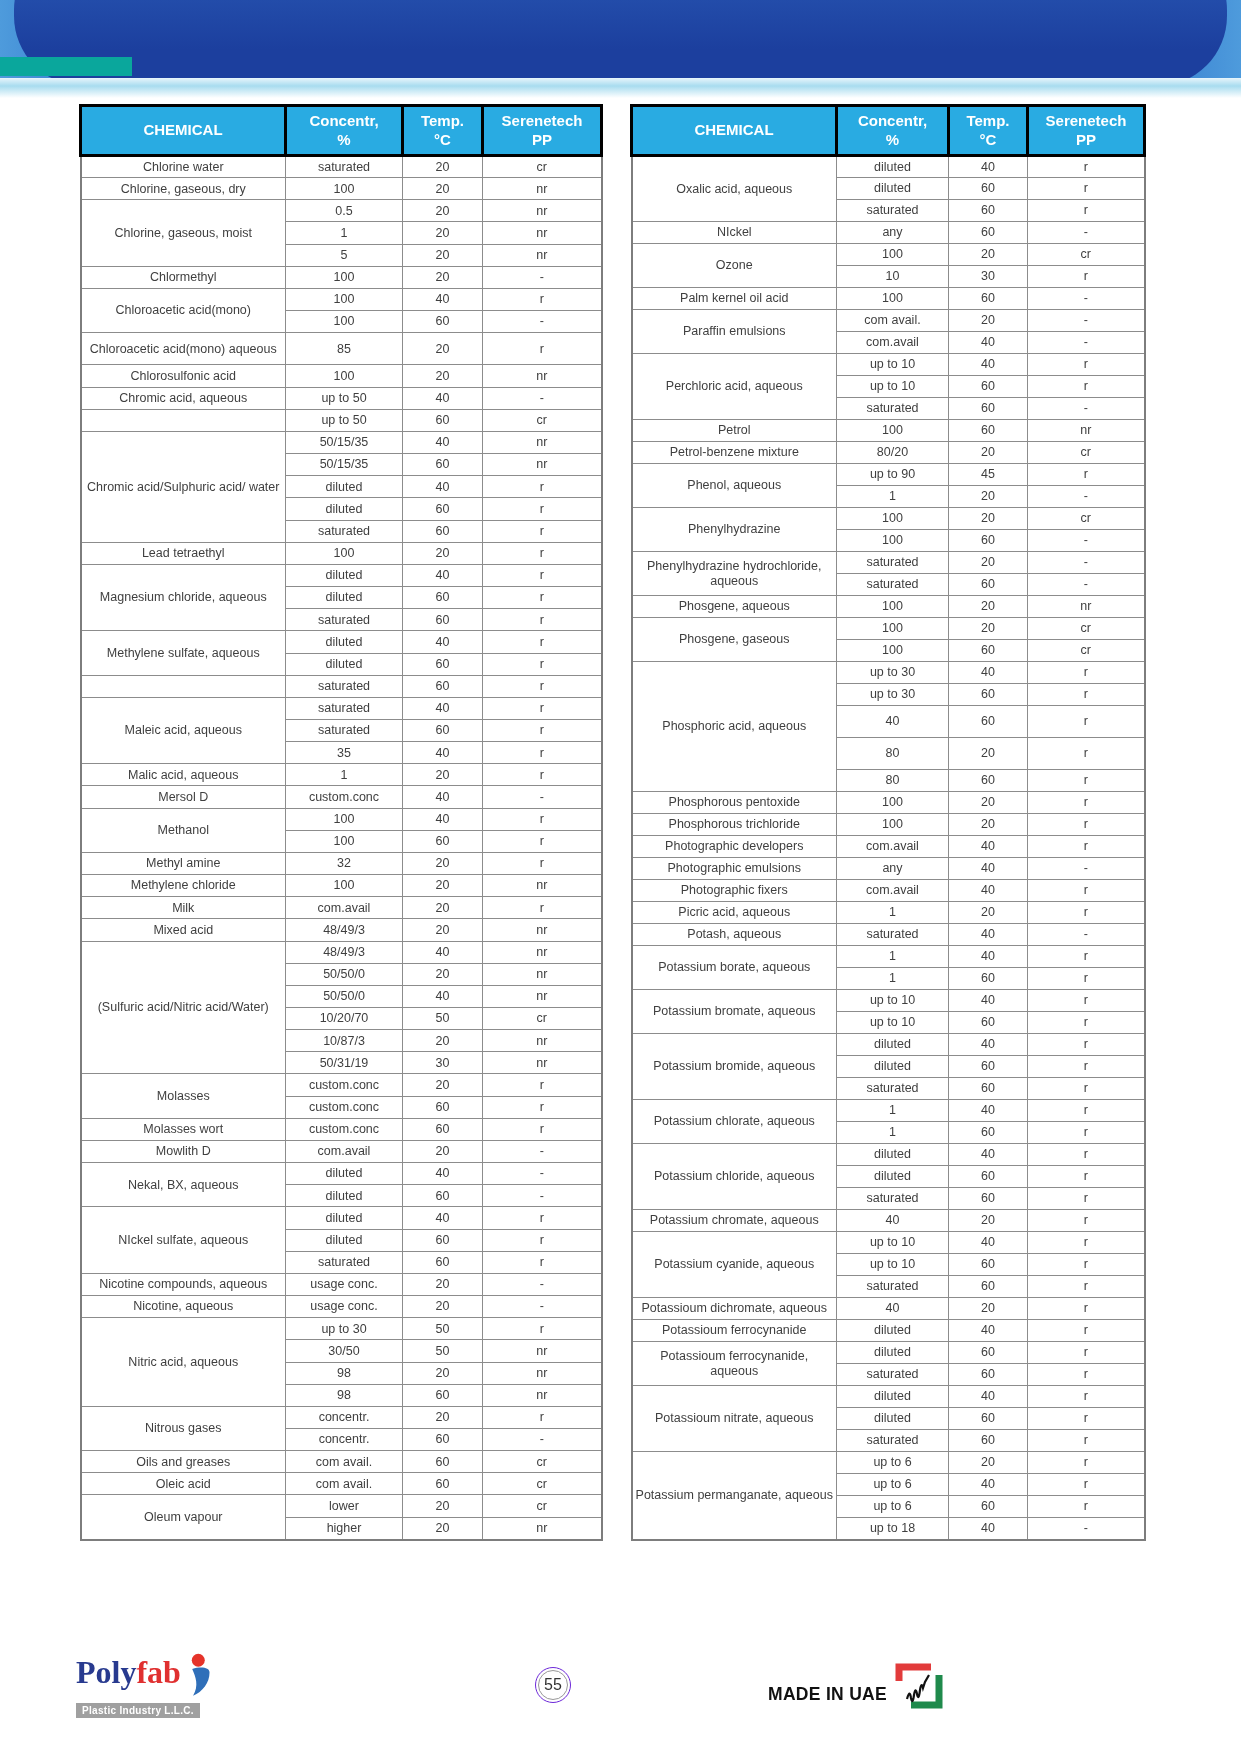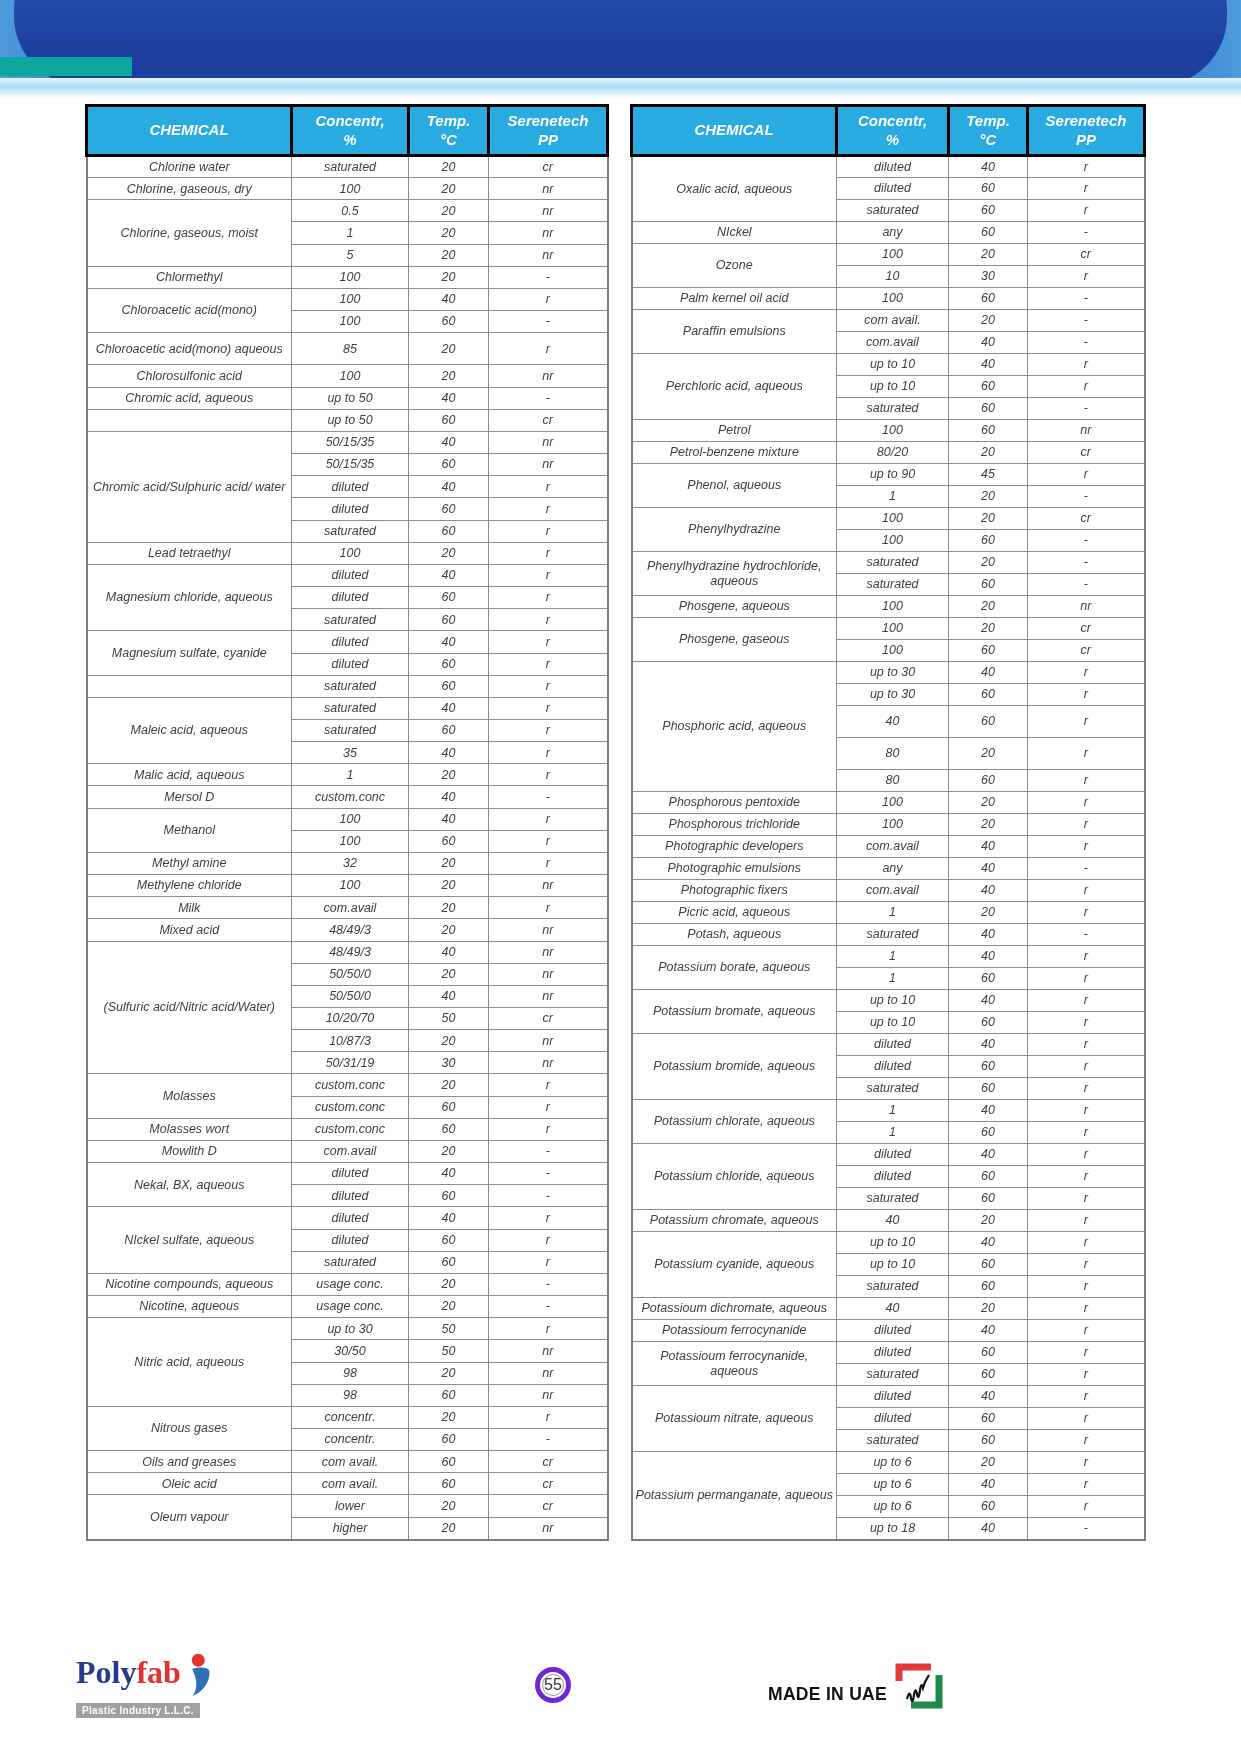--- a/index.html
+++ b/index.html
@@ -37,22 +37,22 @@
     background: linear-gradient(180deg, #E8F5FB 0%, #A8DCEF 40%, #FFFFFF 100%);
   }
   .teal {
     position: absolute; top: 57px; left: 0;
     width: 132px; height: 19px;
     background: var(--c-teal, #0AA79C);
     z-index: 3;
   }
   
   .tables {
-    position: absolute; top: 104px; left: 85px;
-    display: flex; gap: 21px; font-style: italic;
+    position: absolute; top: 104px; left: 79px;
+    display: flex; gap: 27px;
   }
   table.chem-table {
     border-collapse: collapse;
     table-layout: fixed;
     border: 2px solid #7d7d7d;
   }
   table.left  { width: 521px; }
   table.right { width: 513px; }
   th {
     background: var(--c-header, #29ABE2);
@@ -85,21 +85,21 @@
   .logo-tag {
     display: inline-block;
     margin-top: 5px;
     background: #A0A0A0; color: #ffffff;
     font-size: 10px; font-weight: bold;
     padding: 2px 6px; letter-spacing: 0.3px;
   }
   .page-circle {
     position: absolute; left: 535px; top: 17px;
     width: 36px; height: 36px; border-radius: 50%;
-    border: 5px solid #6d28d9;
+    border: 1px solid #6d28d9;
     display: flex; align-items: center; justify-content: center;
     font-size: 16px; color: #333333;
   }
   .page-circle::before {
     content: ""; position: absolute; inset: 2px;
     border: 1px solid #999999; border-radius: 50%;
   }
   .made-in {
     position: absolute; right: 104px; top: 12px;
     display: flex; align-items: flex-end; gap: 7px;
@@ -250,21 +250,21 @@
           <td>diluted</td>
           <td>60</td>
           <td>r</td>
         </tr>
         <tr>
           <td>saturated</td>
           <td>60</td>
           <td>r</td>
         </tr>
         <tr>
-          <td class="chem" rowspan="2">Magnesium sulfate, cyanide</td>
+          <td class="chem" rowspan="2">Methylene sulfate, aqueous</td>
           <td>diluted</td>
           <td>40</td>
           <td>r</td>
         </tr>
         <tr>
           <td>diluted</td>
           <td>60</td>
           <td>r</td>
         </tr>
         <tr>

